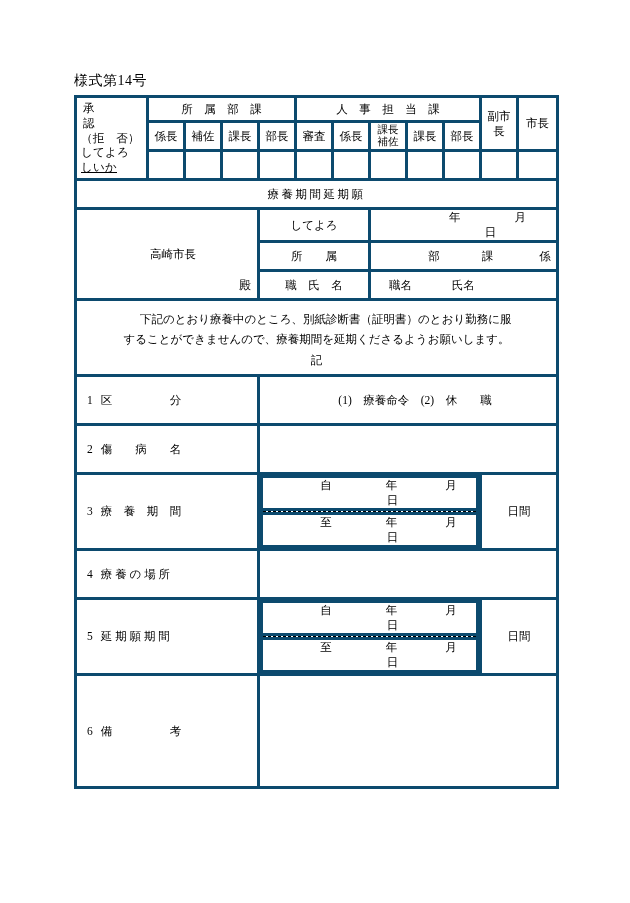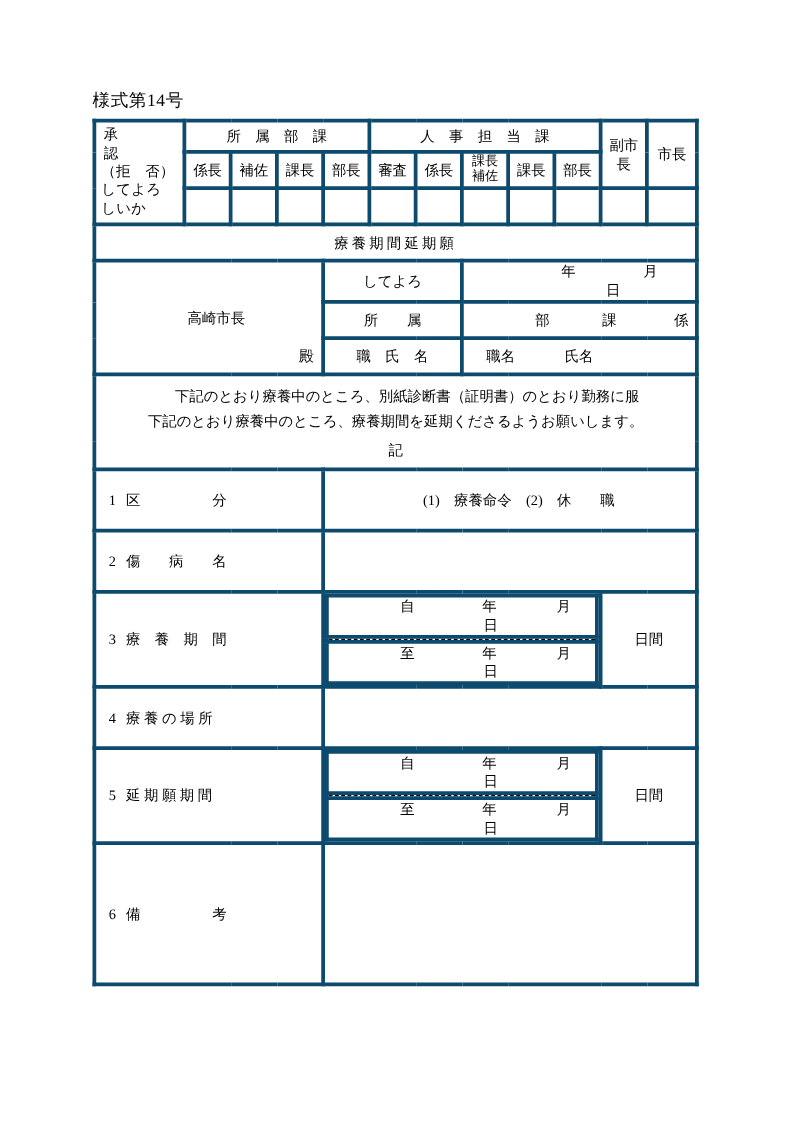--- a/index.html
+++ b/index.html
@@ -50,21 +50,21 @@
   }
   .approval-cell {
     font-size: 11px;
     line-height: 1.28;
     padding: 2px 4px !important;
     text-align: left !important;
   }
   .approval-cell .l1 { letter-spacing: 0.5em; padding-left: 2px; }
   .approval-cell .l2 { letter-spacing: 0.02em; }
   .approval-cell .l3 { letter-spacing: 0.02em; }
-  .approval-cell .l4 { letter-spacing: 0.02em; }
+  .approval-cell .l4 { letter-spacing: 0.02em; text-decoration: underline; }
   .h22 { height: 22px; }
   .h26 { height: 26px; }
   .title-row td {
     height: 26px;
     font-size: 13px;
   }
   .addressee {
     text-align: right;
     vertical-align: middle;
     font-size: 13px;
@@ -75,21 +75,20 @@
     position: absolute;
     right: 6px;
     bottom: 4px;
     font-size: 12px;
   }
   .body-text {
     text-align: left;
     font-size: 12.5px;
     line-height: 1.75;
     padding: 8px 14px 4px 14px !important;
-    font-family: Liberation Mono, monospace;
   }
   .body-text .indent { text-indent: 1.6em; display: block; }
   .ki {
     text-align: center !important;
     font-size: 12.5px;
     padding-bottom: 6px !important;
   }
   .no-top { border-top: none !important; }
   .no-bottom { border-bottom: none !important; }
   .row-label {
@@ -230,21 +229,21 @@
       <td colspan="5" class="h26 shokumei">
         <span>職名</span>
         <span style="display:inline-block;width:34px"></span>
         <span>氏名</span>
       </td>
     </tr>
 
     <tr>
       <td colspan="12" class="body-text no-bottom">
         <span class="indent">下記のとおり療養中のところ、別紙診断書（証明書）のとおり勤務に服</span>
-        <span>下記のとおり療養中のところ、療養期間を延期くださるようお願いします。</span>
+        <span>することができませんので、療養期間を延期くださるようお願いします。</span>
       </td>
     </tr>
     <tr>
       <td colspan="12" class="ki no-top">記</td>
     </tr>
 
     <tr>
       <td colspan="4" class="row-label" style="height:46px">
         <span class="num">1</span><span>区　　　　　分</span>
       </td>

